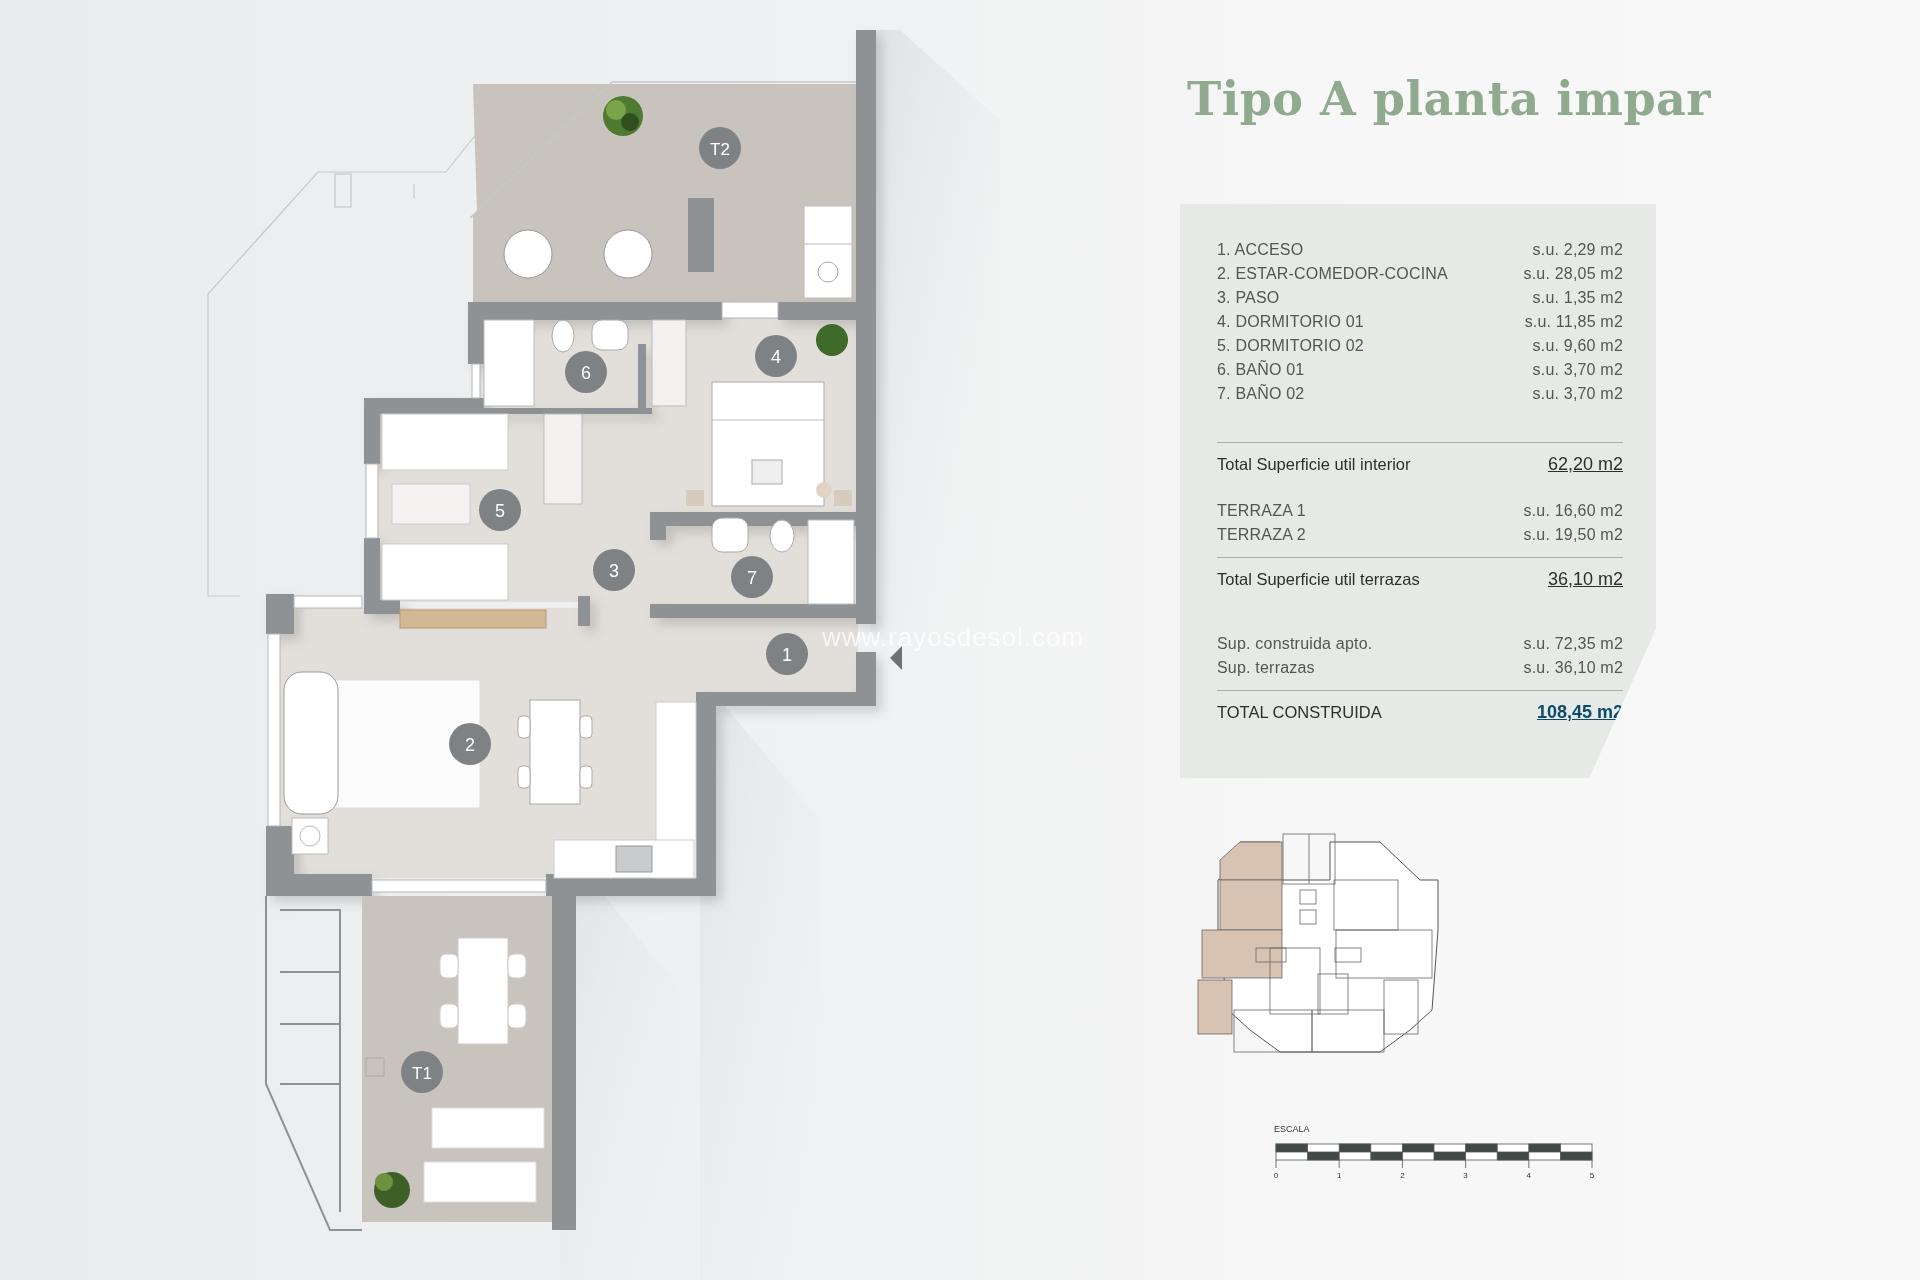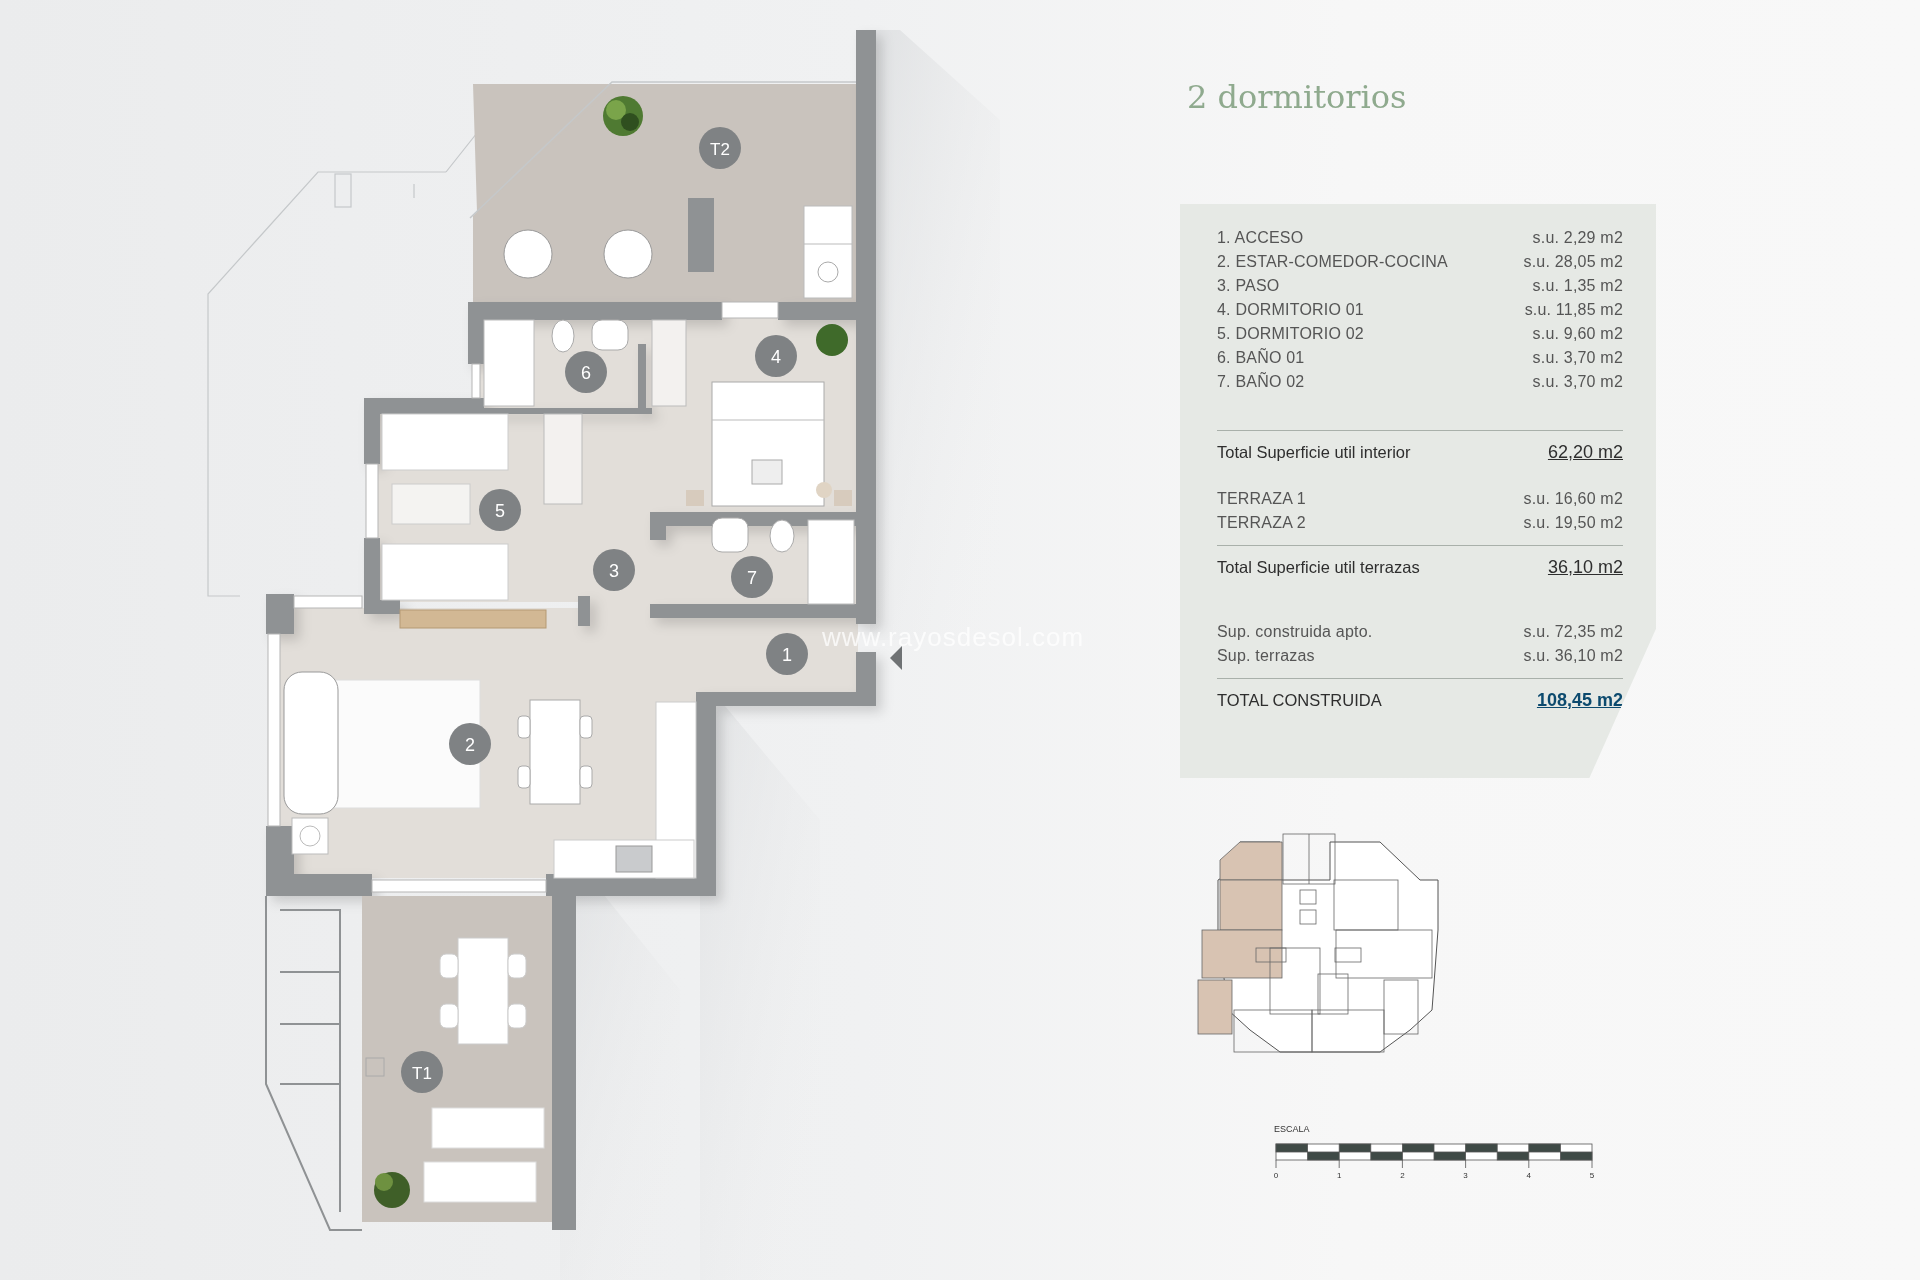--- a/index.html
+++ b/index.html
@@ -10,21 +10,21 @@
   }
   .plan { position:absolute; left:0; top:0; width:1000px; height:1280px; }
   .title-block { position:absolute; left:1187px; top:72px; }
   .title { font-family:"DejaVu Serif", serif; font-weight:bold; font-size:46px; color:#8faa8e; letter-spacing:0.5px; margin:0; }
   .subtitle { font-family:"DejaVu Serif", serif; font-size:32px; color:#8faa8e; margin-top:6px; }
   .panel {
     position:absolute; left:1180px; top:204px; width:476px; height:574px;
     background:#e6e9e5;
     clip-path: polygon(0 0, 100% 0, 100% 74%, 86% 100%, 0 100%);
   }
-  .rows { position:absolute; left:37px; top:22px; width:406px; }
+  .rows { position:absolute; left:37px; top:34px; width:406px; }
   .row { display:flex; justify-content:space-between; font-size:16px; color:#555; line-height:24px; letter-spacing:0.2px; }
   .row .v { text-align:right; }
   .hr { height:1px; background:#a9b0aa; margin:10px 0 8px 0; }
   .total { display:flex; justify-content:space-between; font-size:16.5px; color:#2e2e2e; line-height:26px; }
   .total .v { font-size:18px;text-decoration:underline; }
   .grand .v { color:#0c4a6e; font-weight:bold; font-size:18px; }
   .grand .k { text-transform:none; color:#2e2e2e; }
   .gap { height:26px; }
   .gap2 { height:40px; }
   .keyplan { position:absolute; left:1180px; top:830px; width:300px; height:240px; }
@@ -239,21 +239,21 @@
     <g>
         <circle cx="720" cy="148" r="21"></circle>
         <text x="720" y="155" text-anchor="middle" font-size="17" fill="#fff" font-family="DejaVu Serif, serif">T2</text>
       </g>
   </g>
 </svg>
 
 <div class="watermark">www.rayosdesol.com</div>
 
 <div class="title-block">
-  <div class="subtitle">2 dormitorios</div>
+  <h1 class="title">Tipo A planta impar</h1>
 </div>
 
 <div class="panel">
   <div class="rows">
     <div class="row">
         <span>1. ACCESO</span>
         <span class="v">s.u.   2,29 m2</span>
       </div>
     <div class="row">
         <span>2. ESTAR-COMEDOR-COCINA</span>

